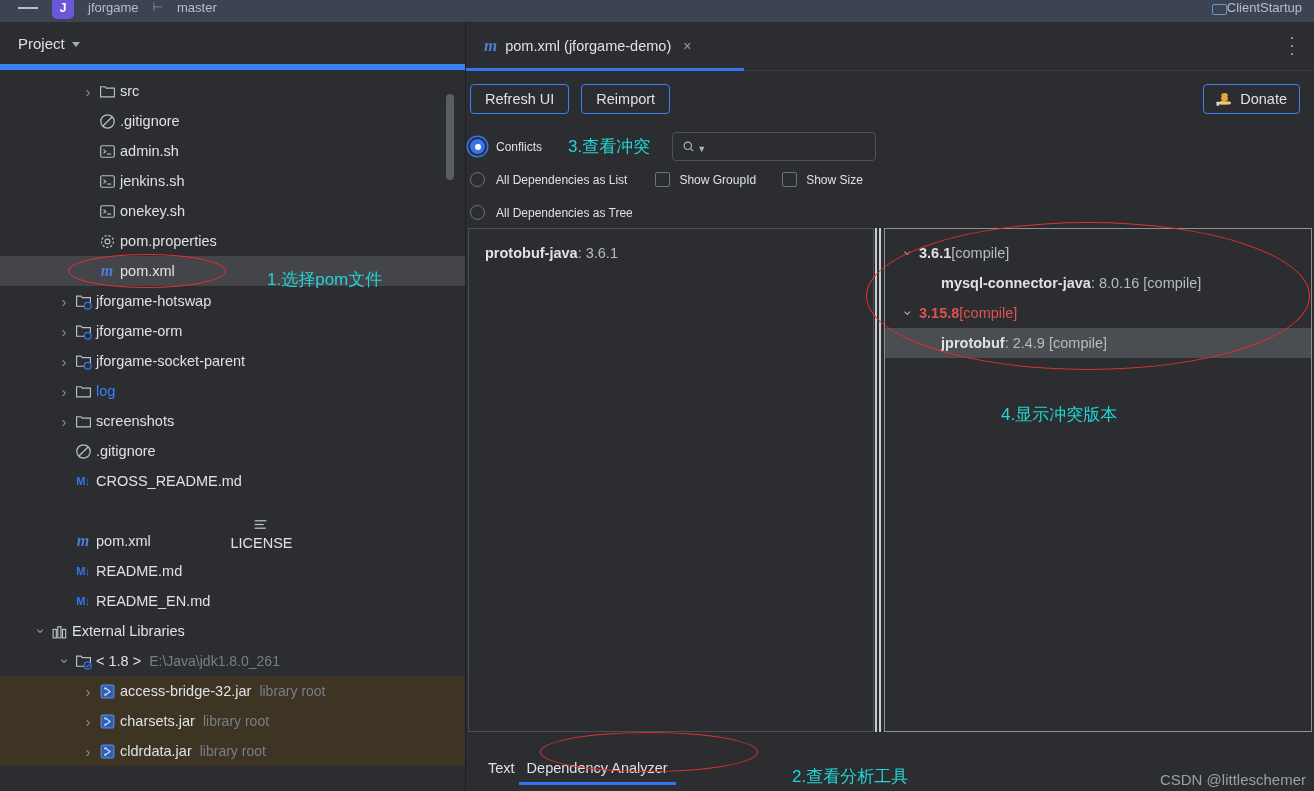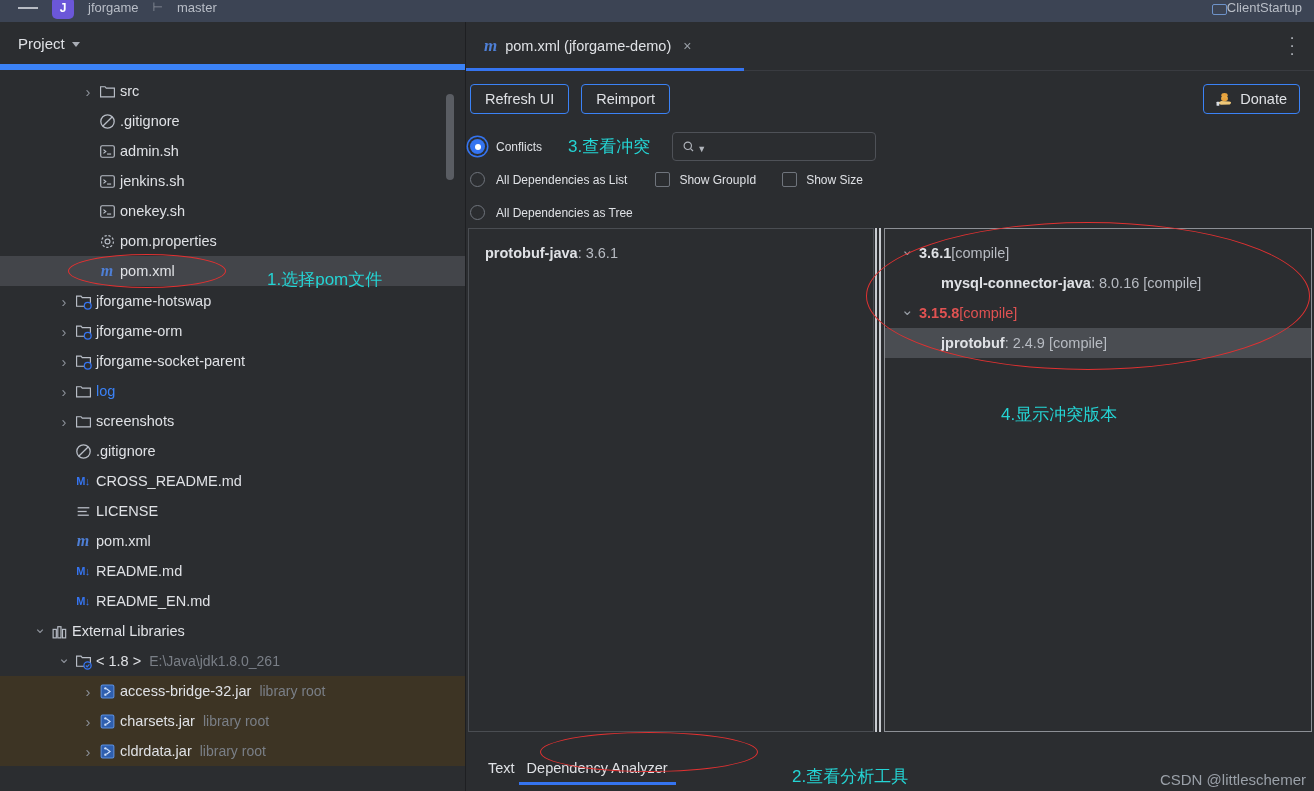--- a/index.html
+++ b/index.html
@@ -339,21 +339,21 @@
           </span>
           <span class="lbl">.gitignore</span>
         </div>
         <div class="row" style="padding-left: 56px;">
           <span class="arrow none" style="font-size: 15px;">›</span>
           <span class="ico">
             <span style="color:#3574f0;font-size:11px;font-weight:bold;letter-spacing:-0.5px;">M↓</span>
           </span>
           <span class="lbl">CROSS_README.md</span>
         </div>
-        <div class="row" style="padding-left: 56px;">
+        <div class="row" style="padding-left: 56px; flex-direction: column;">
           <span class="arrow none" style="font-size: 15px;">›</span>
           <span class="ico">
             <svg width="17" height="17" viewBox="0 0 16 16">
               <line x1="2.5" y1="4.5" x2="13.5" y2="4.5" stroke="#b9bec7" stroke-width="1.2"></line>
               <line x1="2.5" y1="8" x2="11" y2="8" stroke="#b9bec7" stroke-width="1.2"></line>
               <line x1="2.5" y1="11.5" x2="13" y2="11.5" stroke="#b9bec7" stroke-width="1.2"></line>
             </svg>
           </span>
           <span class="lbl">LICENSE</span>
         </div>

